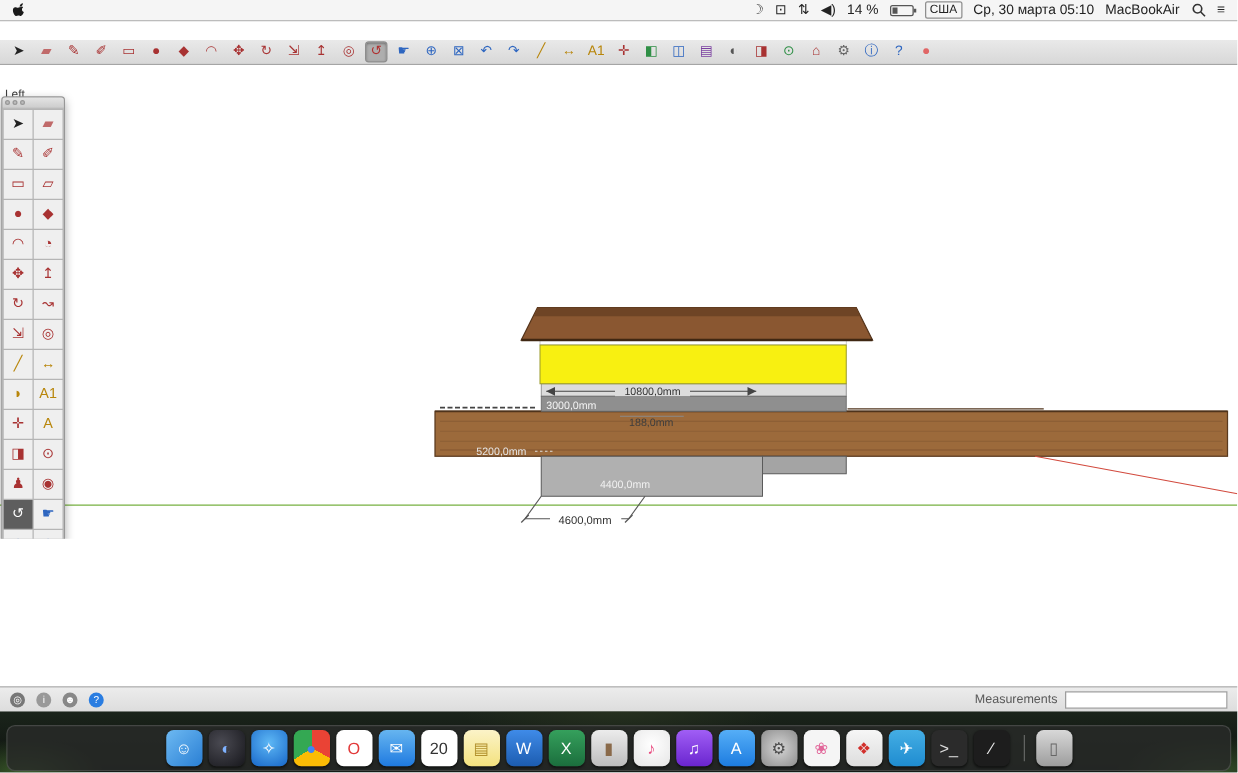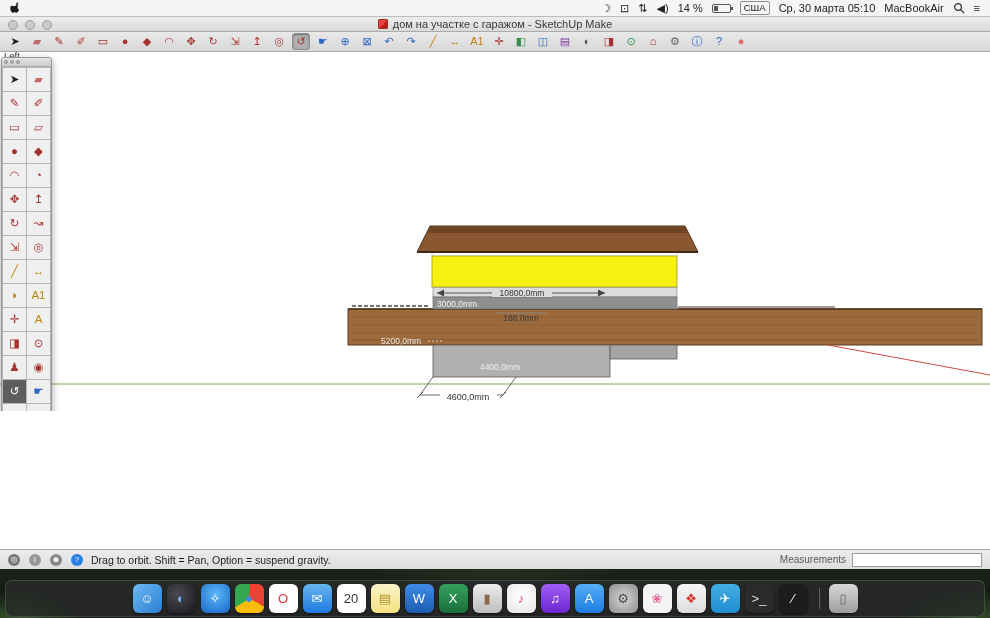--- a/index.html
+++ b/index.html
@@ -33,21 +33,21 @@
   .doc-icon{width:10px;height:10px;border-radius:2px;background:linear-gradient(135deg,#e8433c 55%,#b9221c 55%);box-shadow:0 0 0 1px #9f2a25 inset}
 
   
   .toolbar{position:absolute;top:32px;left:0;right:0;height:20px;background:linear-gradient(#e9e9e9,#d8d8d8);
     border-bottom:1px solid #a5a5a5;display:flex;align-items:center;gap:4px;padding:0 6px;z-index:54}
   .tb-icon{width:18px;height:17px;display:flex;align-items:center;justify-content:center;font-size:11px;line-height:1;
     border-radius:3px;cursor:default;white-space:nowrap}
   .tb-icon.active{background:#aeaeae;box-shadow:inset 0 1px 2px rgba(0,0,0,.35);border:1px solid #8d8d8d}
 
   
-  .canvas{position:absolute;top:48px;left:0;width:990px;height:363px;background:#ffffff;overflow:hidden}
+  .canvas{position:absolute;top:68px;left:0;width:990px;height:363px;background:#ffffff;overflow:hidden}
   .view-label{position:absolute;top:2px;left:4px;font-size:9.5px;color:#3c3c3c;z-index:5}
   .model-svg{position:absolute;top:0;left:0;z-index:1}
 
   
   .palette{position:absolute;left:1px;top:9px;width:51px;background:#d4d4d4;border:1px solid #979797;border-radius:3px;
     box-shadow:0 3px 8px rgba(0,0,0,.35);z-index:10}
   .palette-header{height:9px;background:linear-gradient(#e4e4e4,#cdcdcd);border-bottom:1px solid #adadad;
     display:flex;align-items:center;gap:2px;padding-left:2px;border-radius:2px 2px 0 0}
   .ph-dot{width:4px;height:4px;border-radius:50%;background:#bdbdbd;border:1px solid #979797}
   .palette-grid{display:grid;grid-template-columns:repeat(2,23px);grid-auto-rows:23px;gap:1px;padding:1px;background:#b5b5b5}
@@ -107,31 +107,20 @@
       <span class="mb-svg">
         <svg viewBox="0 0 12 12">
             <circle cx="5" cy="5" r="3.4" fill="none" stroke="#333" stroke-width="1.3"></circle>
             <line x1="7.6" y1="7.6" x2="11" y2="11" stroke="#333" stroke-width="1.3"></line>
           </svg>
       </span>
       <span class="mb-icon">≡</span>
     </div>
   </div>
 
-  <div class="titlebar">
-    <div class="traffic">
-      <span class="tl-dot"></span>
-      <span class="tl-dot"></span>
-      <span class="tl-dot"></span>
-    </div>
-    <div class="tb-title">
-      <span class="doc-icon"></span>
-      <span>дом на участке с гаражом - SketchUp Make</span>
-    </div>
-  </div>
 
   <div class="toolbar">
 
   <span class="tb-icon" style="color: rgb(34, 34, 34);">➤</span>
       <span class="tb-icon" style="color: rgb(192, 106, 106);">▰</span>
       <span class="tb-icon" style="color: rgb(168, 50, 50);">✎</span>
       <span class="tb-icon" style="color: rgb(168, 50, 50);">✐</span>
       <span class="tb-icon" style="color: rgb(168, 50, 50);">▭</span>
       <span class="tb-icon" style="color: rgb(168, 50, 50);">●</span>
       <span class="tb-icon" style="color: rgb(168, 50, 50);">◆</span>
@@ -272,21 +261,20 @@
   </div>
 
   <div class="statusbar">
     <div class="mb-icons">
 
     <span class="sb-icon" style="color: rgb(255, 255, 255); background: rgb(119, 119, 119);">◎</span>
         <span class="sb-icon" style="color: rgb(255, 255, 255); background: rgb(153, 153, 153);">i</span>
         <span class="sb-icon" style="color: rgb(255, 255, 255); background: rgb(136, 136, 136);">☻</span>
         <span class="sb-icon" style="color: rgb(255, 255, 255); background: rgb(42, 125, 225);">?</span>
       </div>
-    <span class="sb-hint">Drag to orbit. Shift = Pan, Option = suspend gravity.</span>
     <span class="sb-meas-label">Measurements</span>
     <input class="sb-meas-input" value="" style="">
   </div>
 
   <div class="desktop">
     <div class="dock">
 
     <span class="dock-icon" style="color: rgb(255, 255, 255); background: linear-gradient(135deg, rgb(109, 185, 242), rgb(42, 127, 212));">☺</span>
         <span class="dock-icon" style="color: rgb(127, 178, 255); background: radial-gradient(circle at 35% 35%, rgb(74, 74, 82), rgb(23, 23, 28));">◐</span>
         <span class="dock-icon" style="color: rgb(255, 255, 255); background: radial-gradient(circle at 50% 35%, rgb(93, 183, 245), rgb(24, 103, 201));">✧</span>

